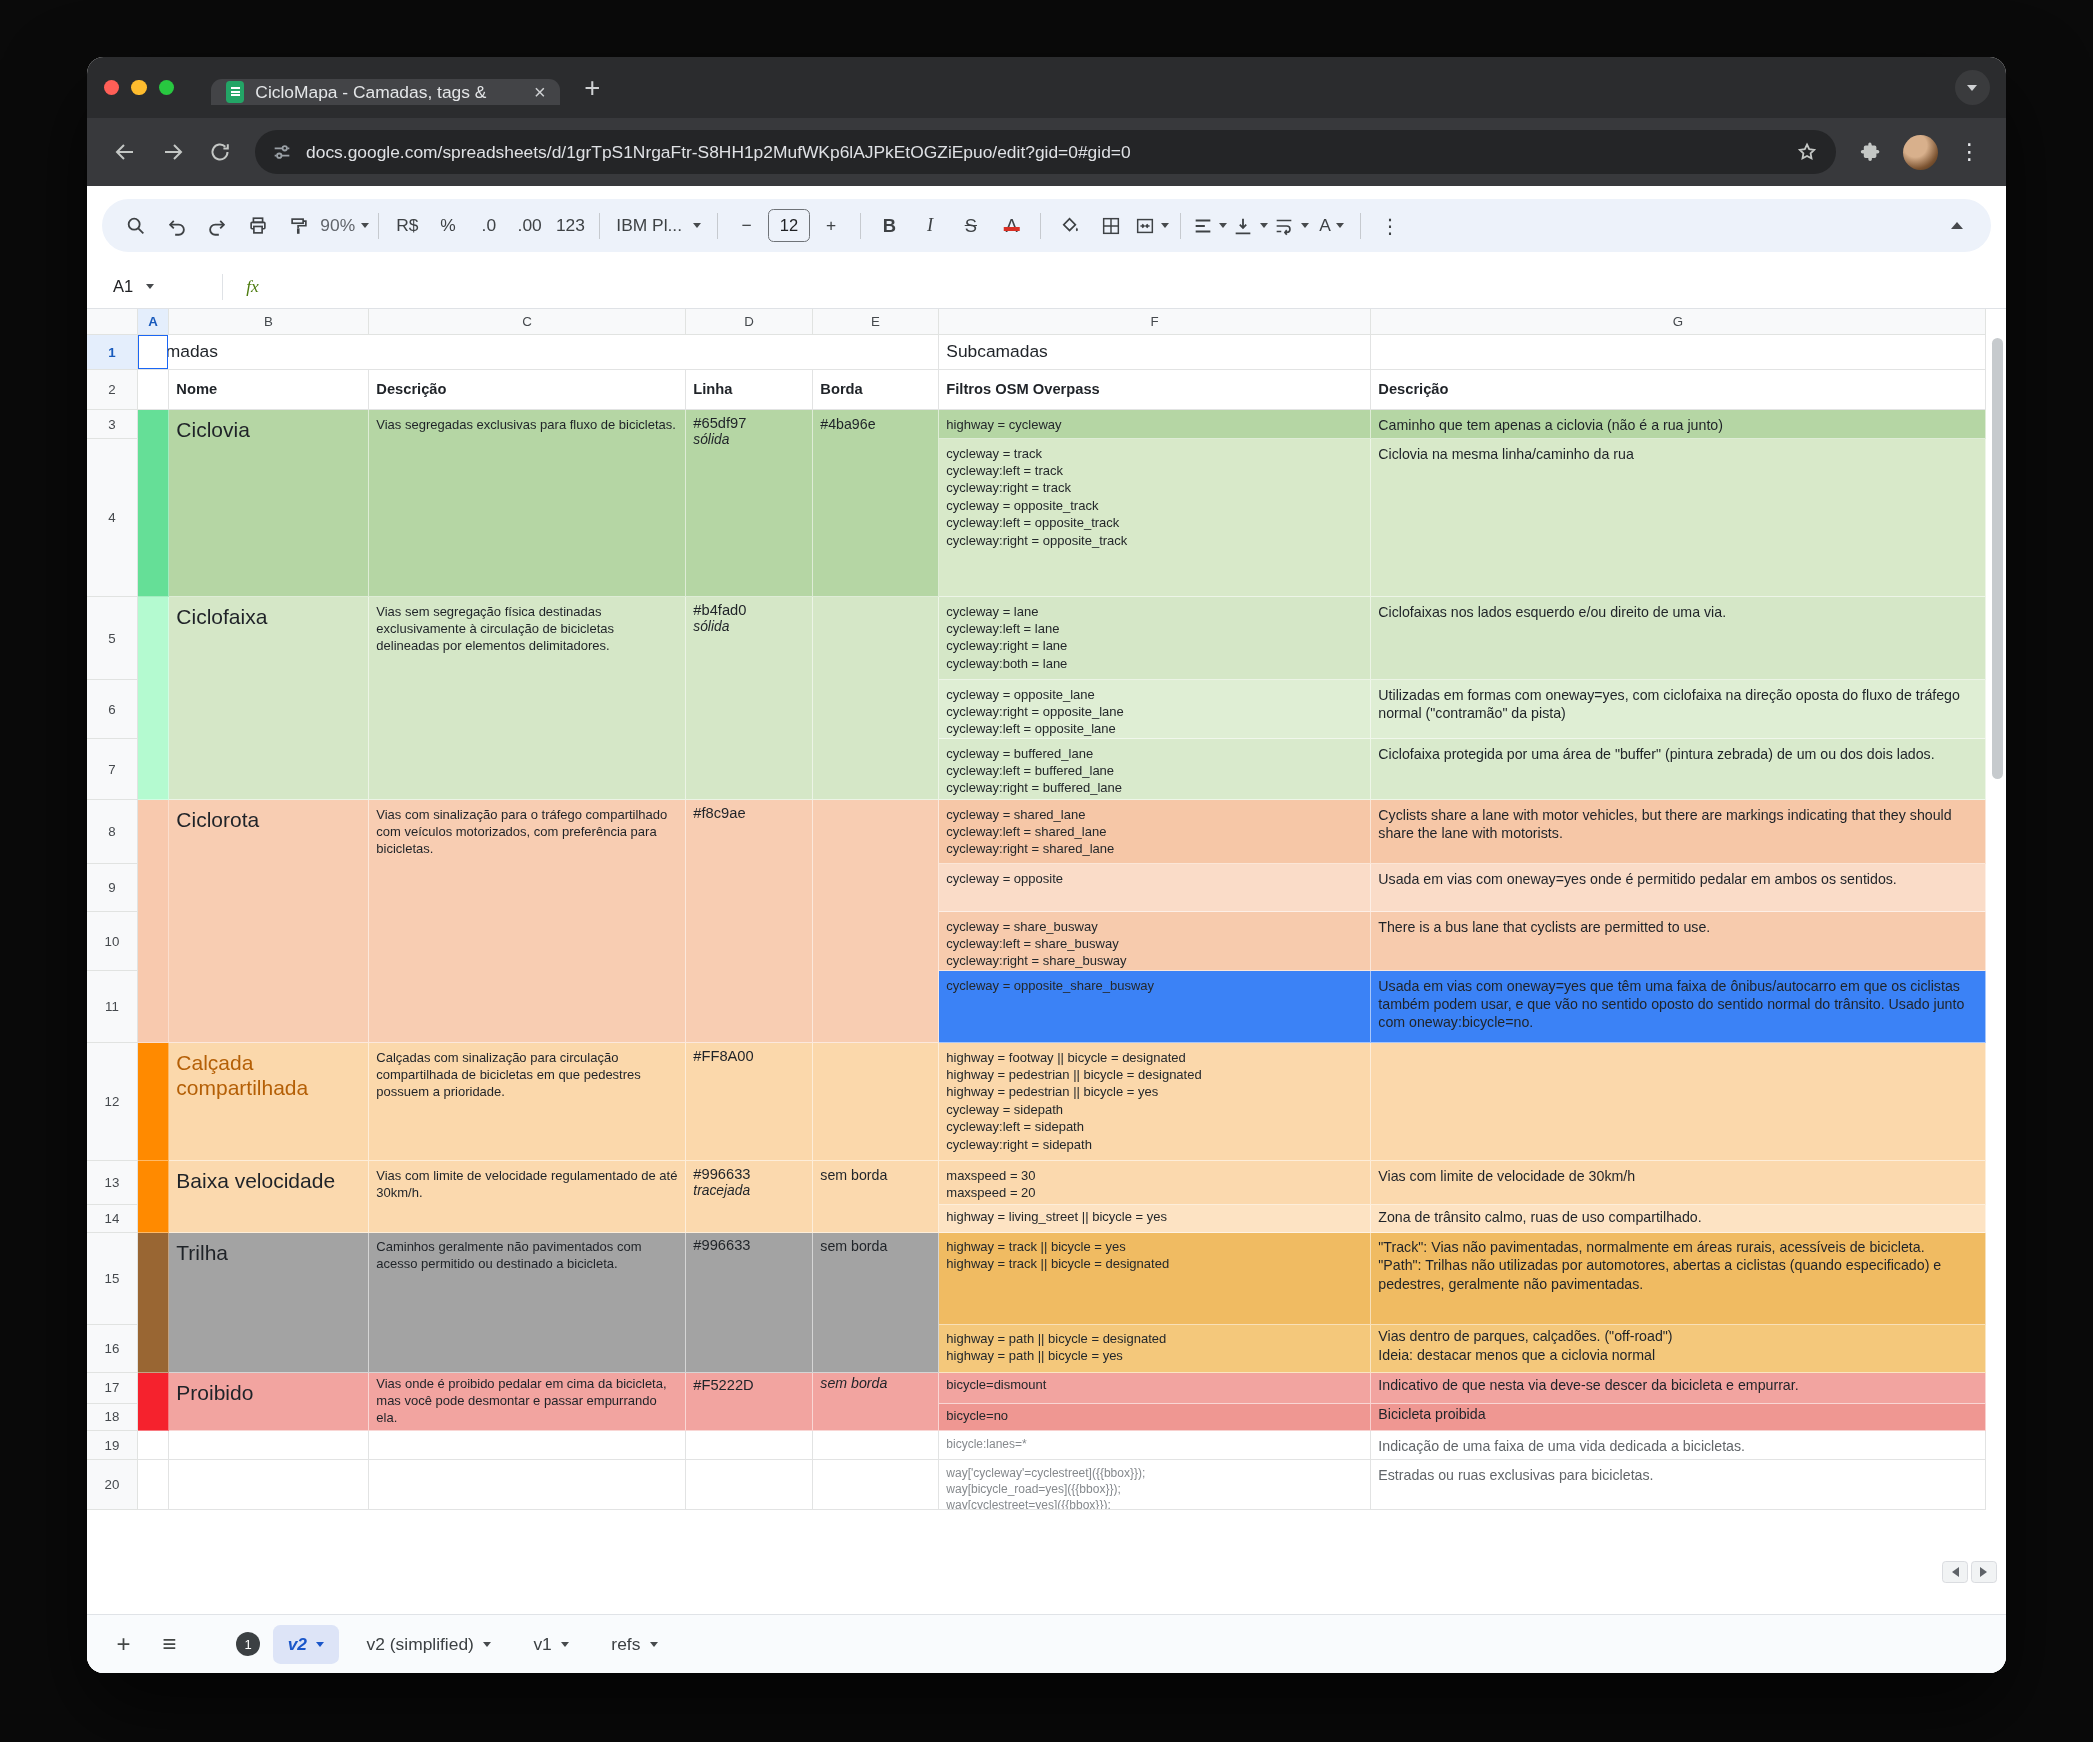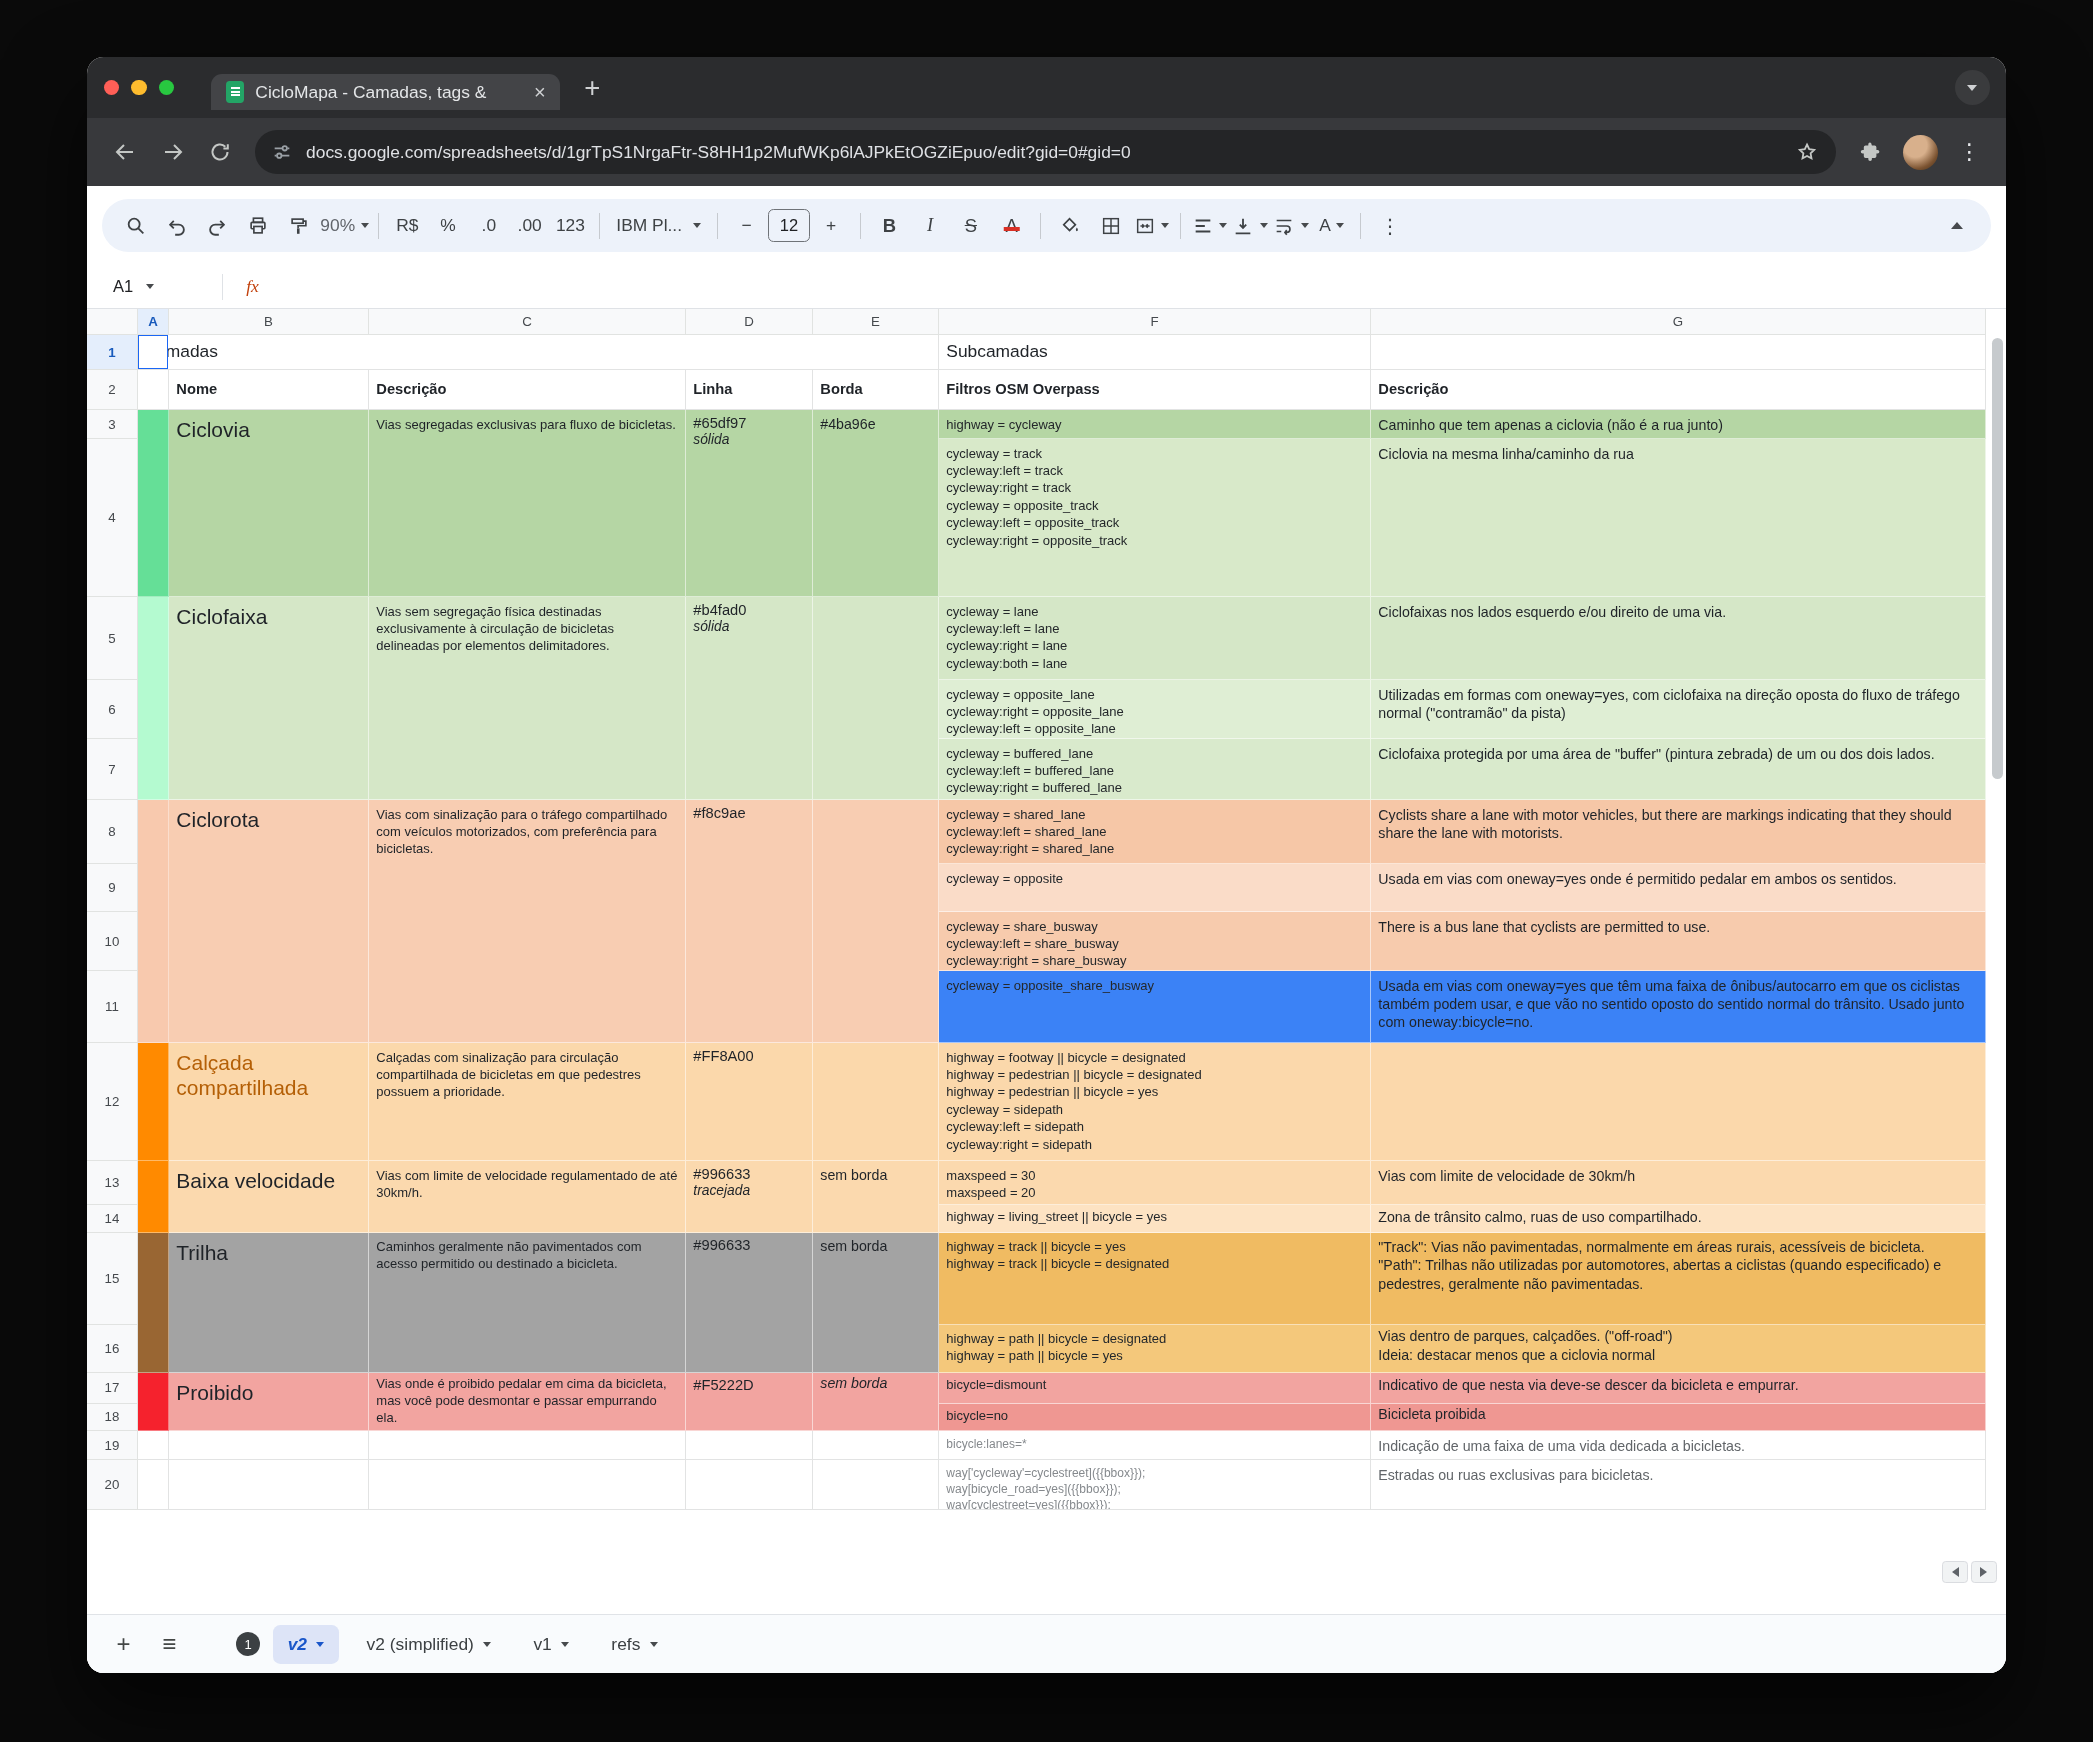--- a/index.html
+++ b/index.html
@@ -6,21 +6,21 @@
   html,body { width:2094px; height:1743px; background:#0a0a0a; font-family:"Liberation Sans","DejaVu Sans",sans-serif; }
   .stage { position:relative; width:2094px; height:1743px; overflow:hidden; }
   .window { position:absolute; left:87px; top:57px; width:1919px; height:1616px; border-radius:16.5px; overflow:hidden;
             background:#fff; box-shadow:0 37px 83px rgba(0,0,0,.65); display:flex; flex-direction:column; }
 
   
   .tabstrip { height:61px; background:#2b2c2e; display:flex; align-items:center; padding:0 16.5px; flex:0 0 auto; }
   .traffic { display:flex; gap:12px; margin-right:37px; }
   .tl { width:15.6px; height:15.6px; border-radius:50%; }
   .tl.red{background:#ff5f57}.tl.yellow{background:#febc2e}.tl.green{background:#28c840}
-  .tab { height:36px; margin-top:9.2px; background:#434447; border-radius:11px 11px 0 0; display:flex; align-items:center;
+  .tab { height:26px; margin-top:9.2px; background:#434447; border-radius:11px 11px 0 0; display:flex; align-items:center;
          padding:0 14.7px; width:349px; }
   .sheets-ico { width:18.4px; height:22px; border-radius:3.7px; background:#23a566; position:relative; flex:0 0 auto; }
   .sheets-ico::after { content:""; position:absolute; left:4.6px; top:5.5px; width:9.2px; height:11px;
         background:repeating-linear-gradient(#fff 0 1.8px, #23a566 1.8px 3.7px); }
   .tab-title { color:#e4e6e8; font-size:17.4px; margin-left:11px; white-space:nowrap; overflow:hidden; flex:1; }
   .tab-x { color:#cfd1d3; font-size:20px; margin-left:9.2px; flex:0 0 auto; }
   .newtab { color:#cfd1d3; font-size:27.5px; font-weight:300; margin-left:24px; }
   .strip-spacer { flex:1; }
   .strip-chevron { width:35px; height:35px; border-radius:50%; background:#3a3b3d; display:flex; align-items:center; justify-content:center; }
 
@@ -50,21 +50,21 @@
   .b-bold{font-weight:700;font-size:18.4px}
   .b-italic{font-style:italic;font-size:18.4px;font-family:"Liberation Serif",serif}
   .b-strike{text-decoration:line-through;font-size:18.4px}
   .b-color{font-size:18.4px;position:relative}
   .b-color::after{content:"";position:absolute;left:50%;transform:translateX(-50%);bottom:5.5px;width:16.5px;height:3.7px;background:#d93025;}
   .toolbar .flexgap{flex:1}
 
   .formula-row { height:44px; display:flex; align-items:center; border-bottom:0.9px solid #dfe2e6; flex:0 0 auto; }
   .namebox { width:129px; display:flex; align-items:center; gap:13px; padding-left:26px; font-size:16.5px; color:#202124; }
   .fdiv { width:0.9px; height:26px; background:#dfe2e6; margin:0 5.5px; }
-  .fx { font-family:"Liberation Serif",serif; font-style:italic; color:#c2410c; font-size:17.4px; margin-left:18.4px; }
+  .fx { font-family:"Liberation Serif",serif; font-style:italic; color:#4d7c0f; font-size:17.4px; margin-left:18.4px; }
 
   
   .grid-wrap { flex:1; position:relative; overflow:hidden; background:#fff; min-height:0; }
   .grid { display:grid; width:1898px;
     grid-template-columns:51px 31px 200px 317px 127px 126px 432px 615px;
     grid-template-rows:26px 35px 40px 29px 158px 83px 59px 61px 64px 48px 59px 72px 118px 44px 27.5px 92px 48px 31px 27.5px 29px 50px; }
   .hd { background:#f8f9fa; border-right:0.9px solid #e1e3e1; border-bottom:0.9px solid #e1e3e1; display:flex; align-items:center; justify-content:center;
         font-size:13.3px; color:#45494d; }
   .hd.sel { background:#e4eefc; color:#185abc; font-weight:700; }
   .c { background:#fff; border-right:0.9px solid #e2e3e3; border-bottom:0.9px solid #e2e3e3; padding:4.6px 7.3px; overflow:hidden; position:relative; color:#1f2328; }

